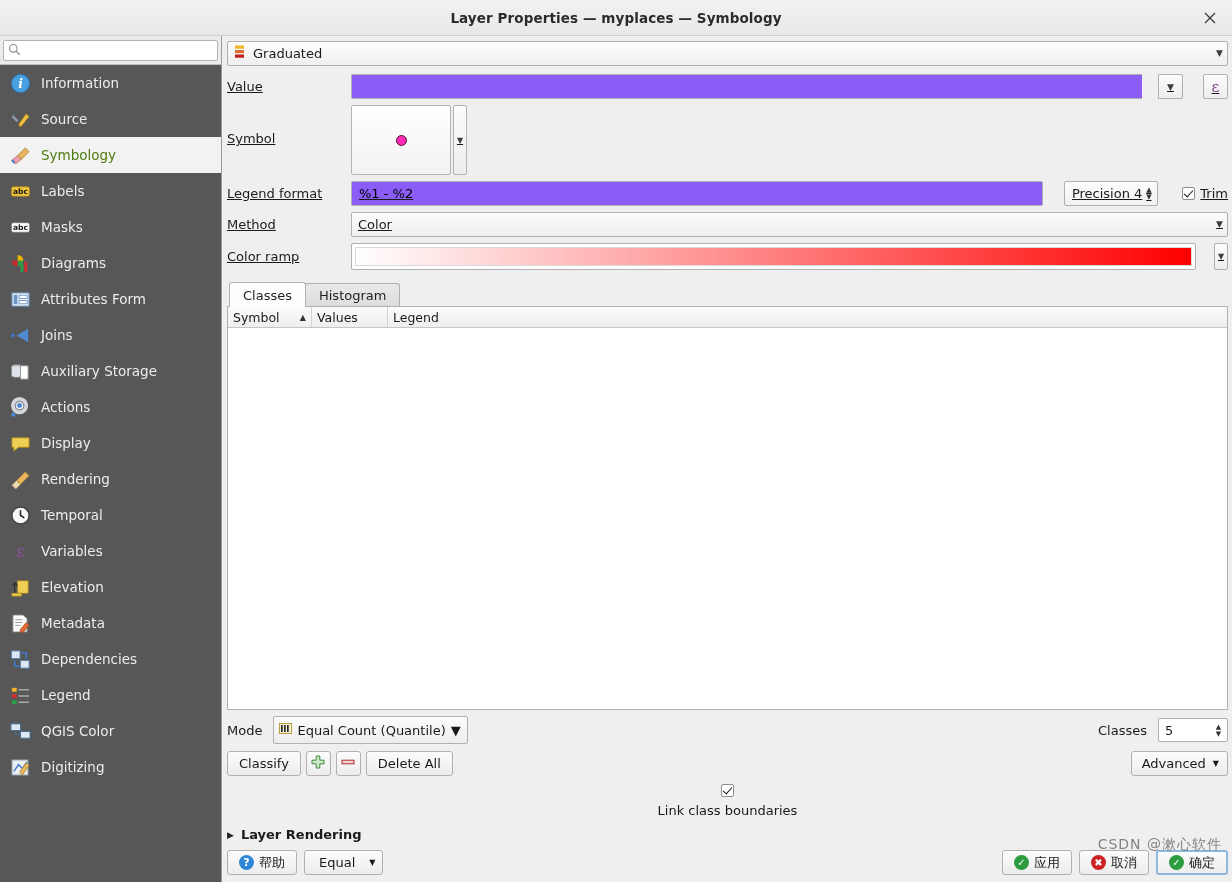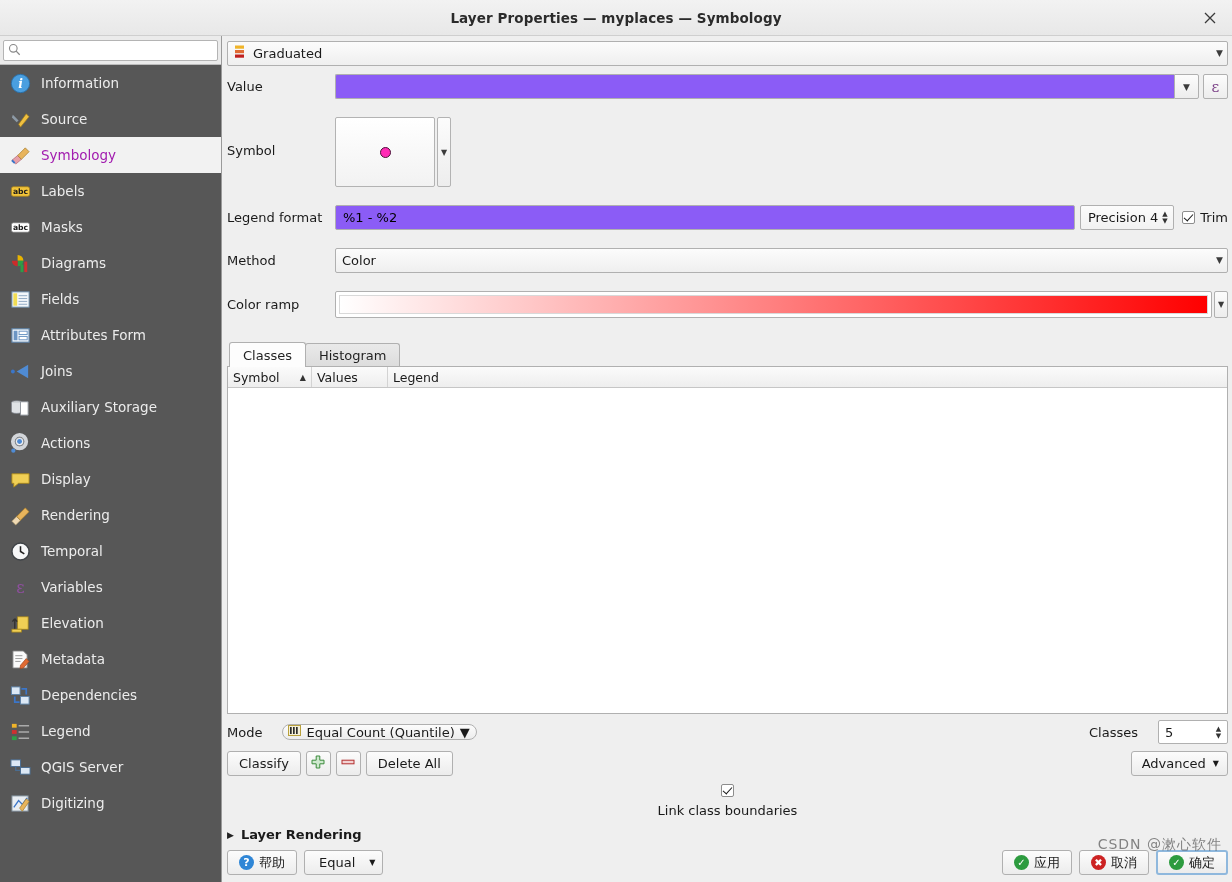--- a/index.html
+++ b/index.html
@@ -106,21 +106,21 @@
     cursor: pointer;
     white-space: nowrap;
   }
   .navitem .ico {
     width: 24px; height: 24px;
     flex: 0 0 24px;
     display: flex; align-items: center; justify-content: center;
   }
   .navitem.sel {
     background: #f2f2f2;
-    color: #a21caf;
+    color: #4d7c0f;
   }
 
   
   .main {
     flex: 1 1 auto;
     min-width: 0;
     background: #efefef;
     display: flex;
     flex-direction: column;
     padding: 5px 4px 0 5px;
@@ -139,22 +139,23 @@
     gap: 6px;
   }
   .combo .lbl { flex: 1 1 auto; overflow: hidden; text-overflow: ellipsis; white-space: nowrap; }
   .combo .arrow { flex: 0 0 auto; color: #3c3c3c; font-size: 9px; line-height: 1; }
 
   .renderer-combo { margin-bottom: 8px; }
 
   .formrow {
     display: flex;
     align-items: center;
-    gap: 0;
-    margin-bottom: 18px;
+    gap: 16px;
+    margin-bottom: 6px;
+    text-decoration: underline;
   }
   .formlabel {
     width: 108px;
     flex: 0 0 108px;
     font-size: 13px;
     color: #1a1a1a;
   }
 
   .textinput {
     height: 25px;
@@ -341,29 +342,29 @@
     color: #333;
     padding-left: 6px;
   }
   .tbody { flex: 1 1 auto; background: #fff; }
 
   
   .bottomarea { flex: 0 0 auto; padding-top: 6px; }
   .moderow {
     display: flex;
     align-items: center;
-    gap: 20px;
+    gap: 11px;
     margin-bottom: 7px;
   }
   .lbl-inline { font-size: 13px; }
   .modecombo {
-    height: 16px;
+    height: 28px;
     background: linear-gradient(#fcfcfc, #ededed);
     border: 1px solid #b0b0b0;
-    border-radius: 10px;
+    border-radius: 2px;
     display: flex; align-items: center;
     padding: 0 6px 0 5px;
     gap: 5px;
     cursor: pointer;
     font-size: 13px;
   }
   .spacer { flex: 1 1 auto; }
   .classes-spin {
     height: 24px;
     width: 70px;
@@ -531,30 +532,20 @@
                 <path d="M8 2 A6 6 0 0 1 14 8 L8 8 Z" fill="#e8b400"></path>
                 <path d="M8 8 L14 8 A6 6 0 0 1 8 14 Z" fill="#2e9e47"></path>
                 <path d="M8 8 L8 14 A6 6 0 0 1 2 8 Z" fill="#cc2b2b"></path>
                 <rect x="11" y="12" width="3" height="8" fill="#2e9e47"></rect>
                 <rect x="15" y="9" width="3" height="11" fill="#d03030"></rect>
               </svg>
           </span>
           <span>Diagrams</span>
         </div>
 
-        <div class="navitem">
-          <span class="ico">
-            <svg width="21" height="21" viewBox="0 0 22 22">
-                <rect x="2" y="3" width="18" height="16" fill="#f3f7fb" stroke="#6e8fae" stroke-width="1"></rect>
-                <rect x="3.5" y="4.5" width="4" height="13" fill="#f0dd55"></rect>
-                <path d="M9 7 H18 M9 10 H18 M9 13 H18 M9 16 H18" stroke="#8fa8c2" stroke-width="1"></path>
-              </svg>
-          </span>
-          <span>Fields</span>
-        </div>
 
         <div class="navitem">
           <span class="ico">
             <svg width="21" height="21" viewBox="0 0 22 22">
                 <rect x="2" y="4" width="18" height="14" fill="#f4f8fc" stroke="#5d82a8" stroke-width="1.2"></rect>
                 <rect x="3.8" y="6" width="4" height="10" fill="#6b95c4"></rect>
                 <rect x="9.5" y="6.5" width="8.5" height="3.5" fill="#fff" stroke="#6b95c4" stroke-width="1"></rect>
                 <rect x="9.5" y="12" width="8.5" height="3.5" fill="#fff" stroke="#6b95c4" stroke-width="1"></rect>
               </svg>
           </span>
@@ -679,21 +670,21 @@
         </div>
 
         <div class="navitem">
           <span class="ico">
             <svg width="21" height="21" viewBox="0 0 22 22">
                 <rect x="1" y="3" width="10" height="7" fill="#dce8f5" stroke="#4a6d91" stroke-width="1"></rect>
                 <rect x="11" y="11" width="10" height="7" fill="#dce8f5" stroke="#4a6d91" stroke-width="1"></rect>
                 <path d="M6 10 L6 14 L11 14" stroke="#4a6d91" stroke-width="1.3" fill="none"></path>
               </svg>
           </span>
-          <span>QGIS Server</span>
+          <span>QGIS Color</span>
         </div>
 
         <div class="navitem">
           <span class="ico">
             <svg width="21" height="21" viewBox="0 0 22 22">
                 <rect x="2" y="3" width="17" height="16" fill="#e9eef3" stroke="#7a8894" stroke-width="1"></rect>
                 <path d="M4 15 L9 8 L13 12 L18 5" stroke="#3b76c9" stroke-width="1.4" fill="none"></path>
                 <path d="M10 16 L17 6 L20 9 L13 19 Z" fill="#e8b45c" stroke="#a07a28" stroke-width=".7"></path>
               </svg>
           </span>

